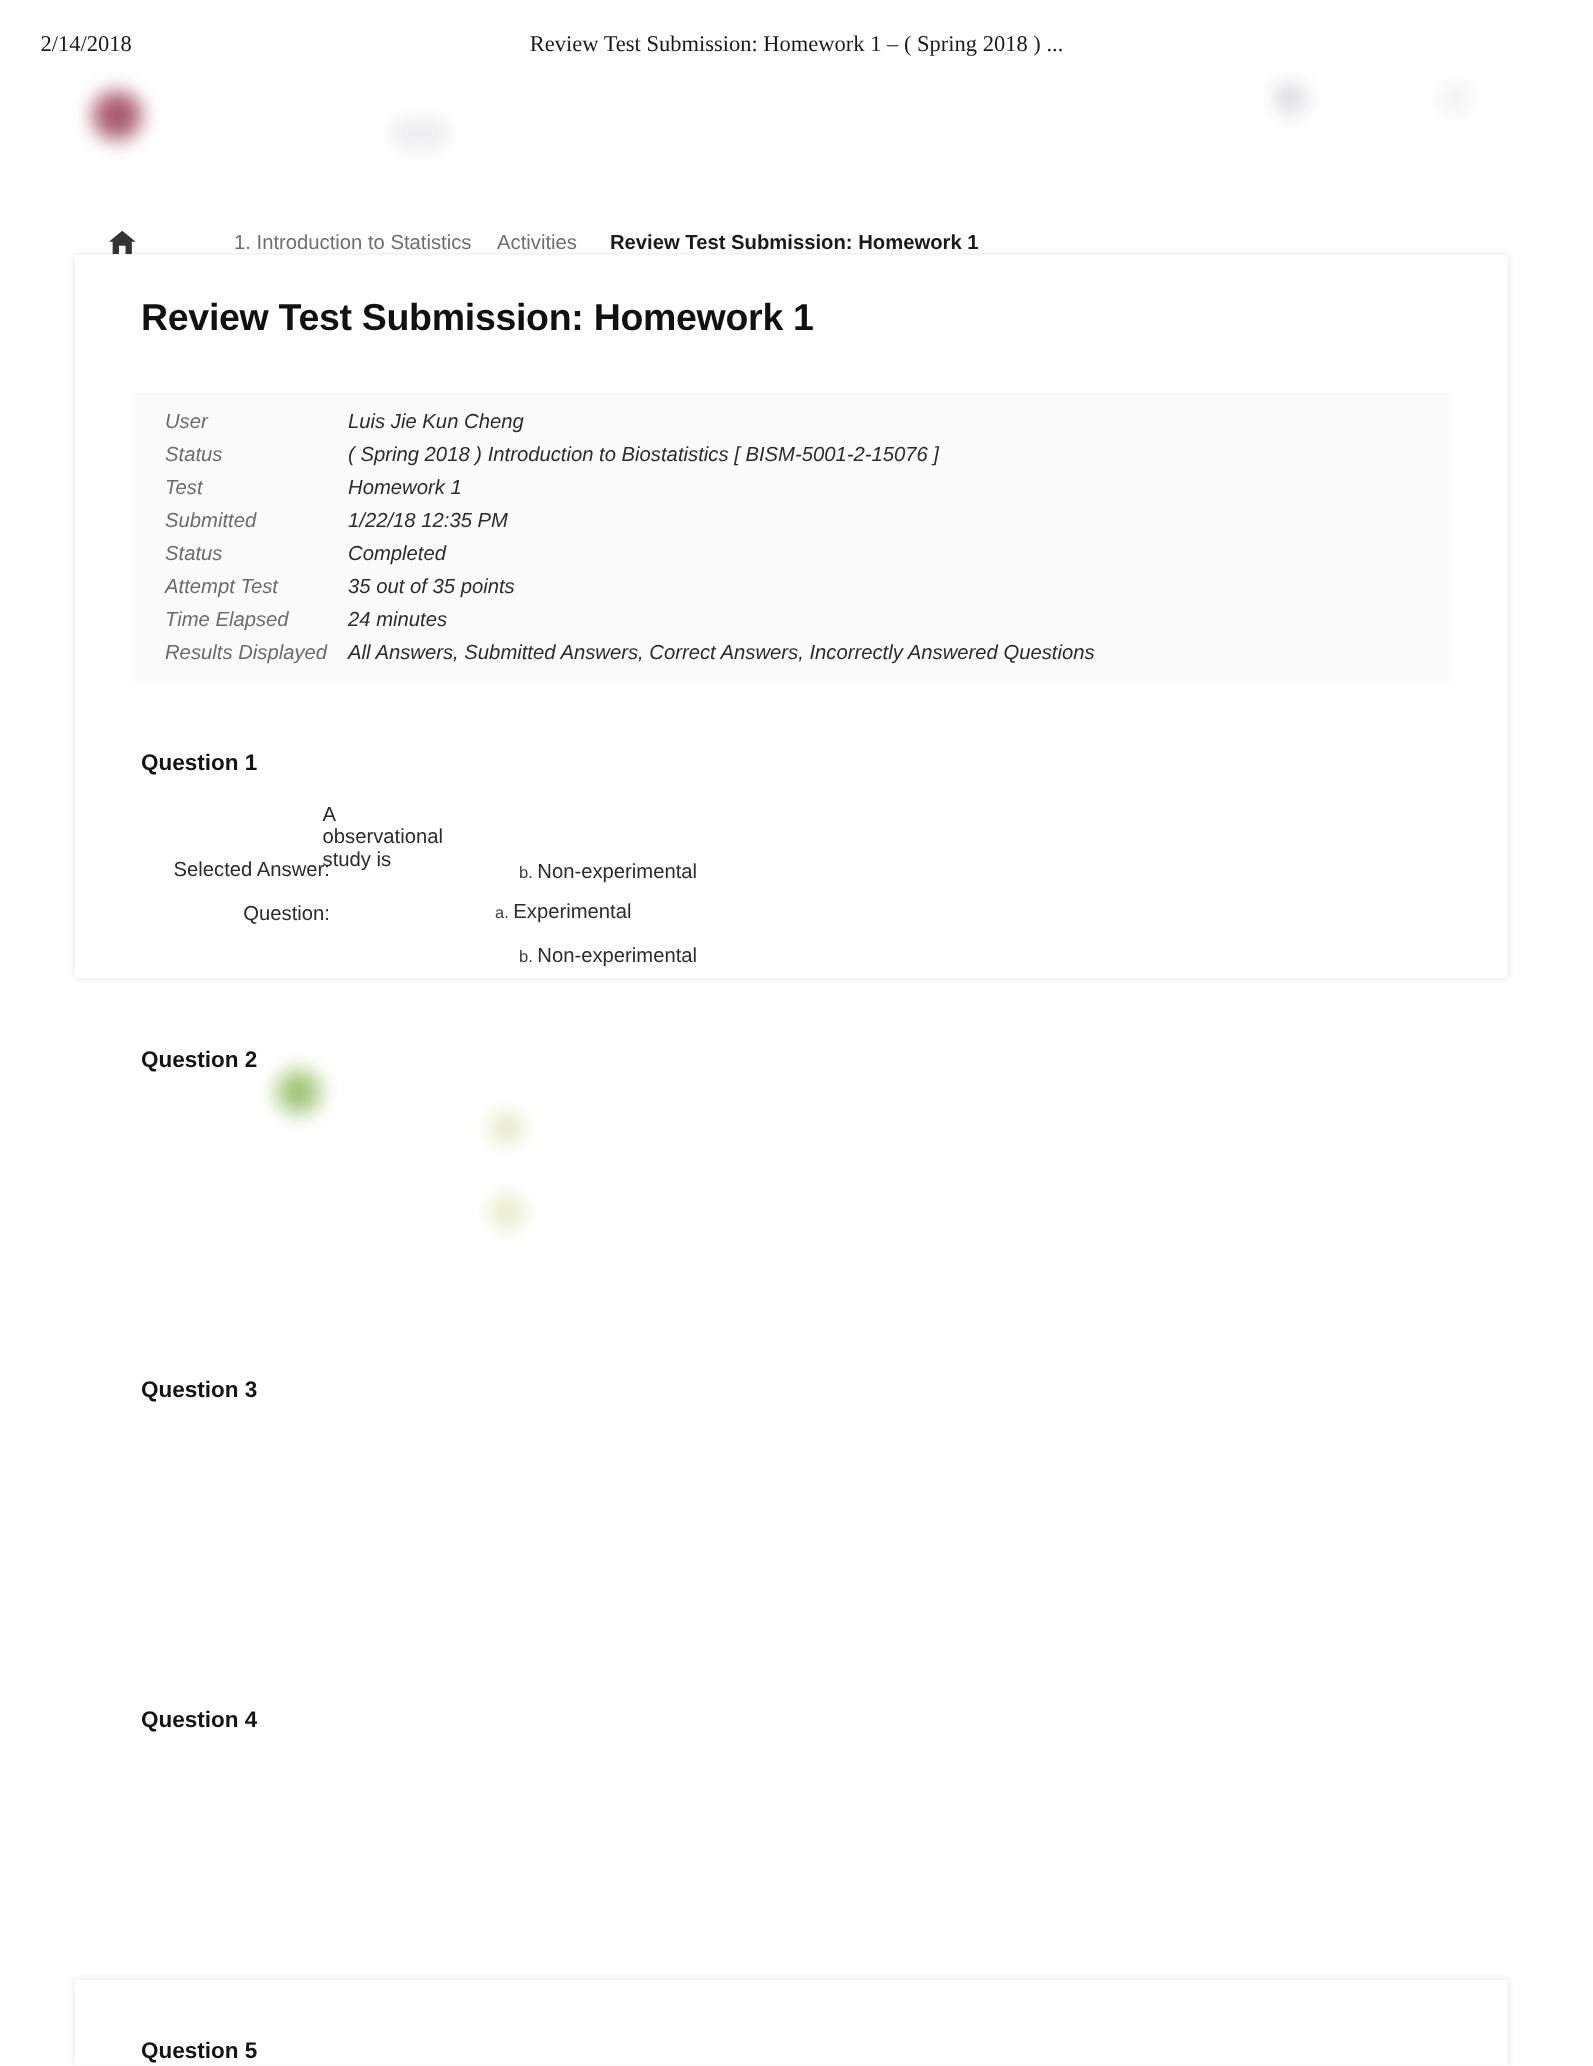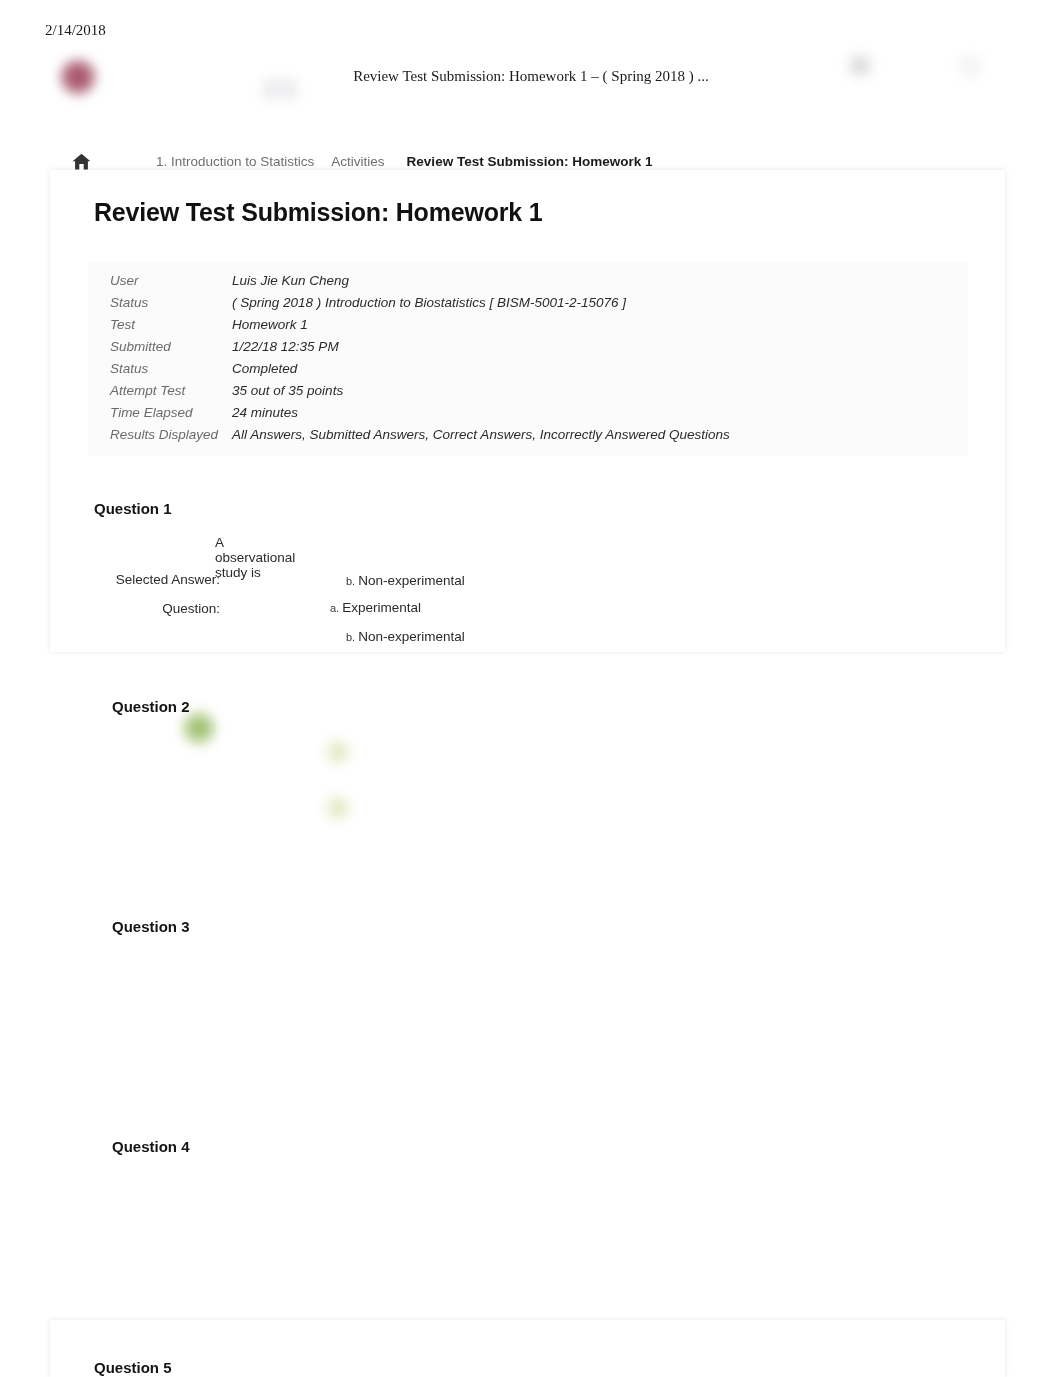--- a/index.html
+++ b/index.html
@@ -21,27 +21,26 @@
   .print-header {
     position: absolute;
     top: 0; left: 0; right: 0;
     height: 46px;
     font-family: "Liberation Serif", serif;
     font-size: 15px;
     color: #1a1a1a;
   }
   .print-header .ph-date {
     position: absolute;
-    left: 45px; top: 22px;
+    left: 27px; top: 22px;
   }
   .print-header .ph-title {
     position: absolute;
     left: 0; right: 0; top: 22px;
     text-align: center;
-    margin-top: 46px;
   }
 
   
   .app-header {
     position: absolute;
     top: 46px; left: 0; right: 0;
     height: 82px;
   }
   .brand-logo {
     position: absolute;
@@ -315,21 +314,21 @@
 
     <div class="correct-mark small" style="left:272px; top:622px;"></div>
     <div class="ans-text" style="left:296px; top:459px;">
       <span class="ans-letter">b.</span><span>Non-experimental</span>
     </div>
   </div>
 
  </div>
 </div>
 
-<div style="position:absolute; left:68px; top:0; width:955px; height:1182px; pointer-events:none;">
+<div style="position:absolute; left:50px; top:0; width:955px; height:1182px; pointer-events:none;">
   <div class="question-head" style="top:698px;">Question 2</div>
   <div class="question-head" style="top:918px;">Question 3</div>
   <div class="question-head" style="top:1138px;">Question 4</div>
 </div>
 
 <div class="card bottom">
   <div class="card-inner">
     <div class="question-head" style="top:39px;">Question 5</div>
     <div class="question-points" style="top:41px;margin-top:24px;">1 out of 1 points</div>
   </div>

